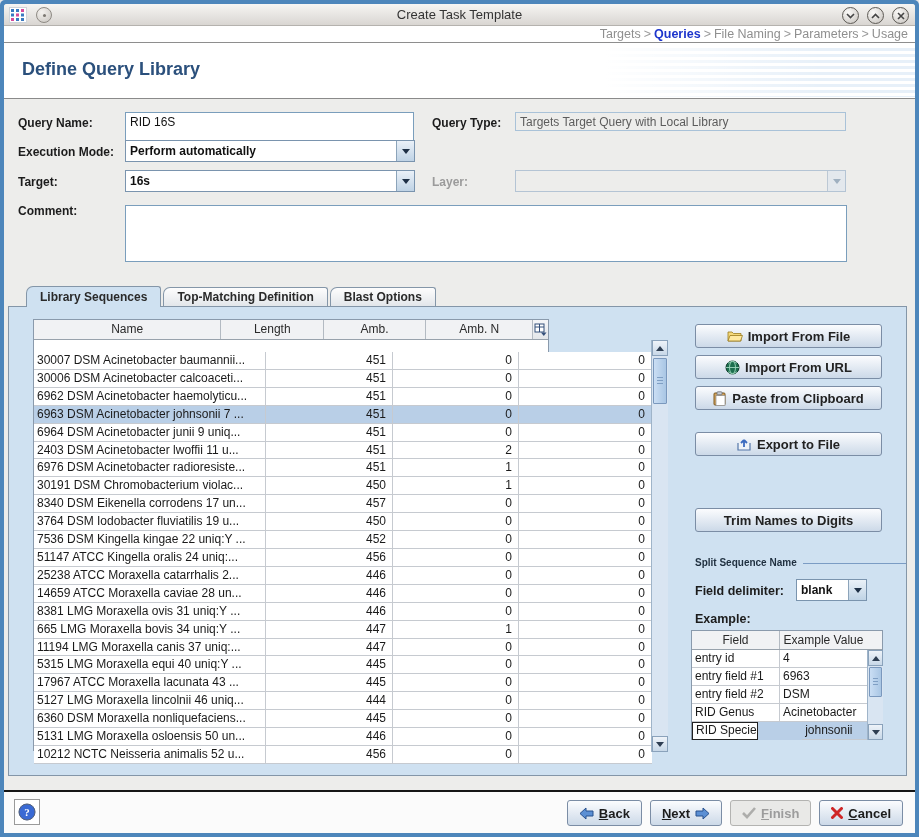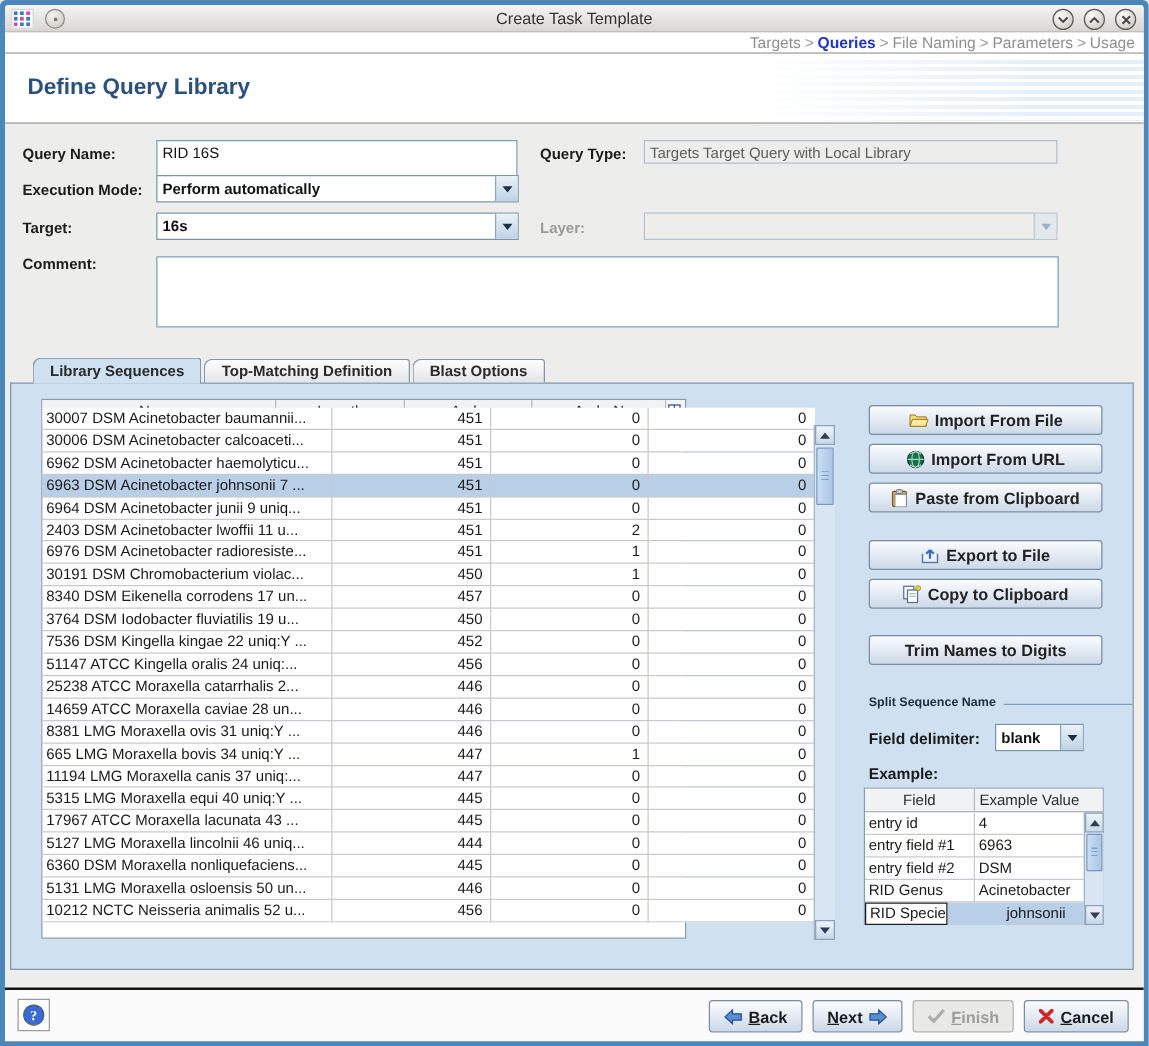--- a/index.html
+++ b/index.html
@@ -54,21 +54,21 @@
     background:linear-gradient(#fdfdfd,#e2e6ea); border:1px solid #8496a8; border-bottom:none;
     border-radius:7px 3px 0 0; margin-right:2px; position:relative; }
   .tab.selected { height:21px; line-height:21px; background:#cfe1f1; z-index:4; margin-bottom:-1px; }
 
   .tabpanel { position:absolute; left:4px; top:207px; width:899px; height:470px; background:#cfe1f1; border:1px solid #8496a8; }
 
   
   .seq-table { position:absolute; left:24px; top:12px; width:516px; height:432px; background:#fff; border:1px solid #8a9aac; }
   .seq-header { display:flex; height:20px; background:#f1f2f4; border-bottom:1px solid #98a2ac; }
   .seq-header .hcell { font-size:12px; color:#2a2a2a; text-align:center; line-height:19px; border-right:1px solid #b3bac2; overflow:hidden; }
-  .seq-body { position:absolute; left:0; top:6px; width:618px; height:412px; overflow:hidden; }
+  .seq-body { position:absolute; left:0; top:32px; width:618px; height:412px; overflow:hidden; }
   .seq-row { display:flex; height:17.913px; background:#fff; }
   .seq-row.selected { background:#b9cfe7; }
   .seq-row .cell { font-size:12px; color:#1a1a1a; border-right:1px solid #c6cad0; border-bottom:1px solid #c6cad0; line-height:16.5px; white-space:nowrap; overflow:hidden; }
   .c-name  { width:232px; padding-left:3px; }
   .c-len   { width:127px; text-align:right; padding-right:6px; }
   .c-amb   { width:126px; text-align:right; padding-right:6px; }
   .c-ambn  { width:133px; text-align:right; padding-right:7px; border-right:none !important; }
   .hc-name { width:232px; } .hc-len { width:127px; } .hc-amb { width:126px; } .hc-ambn { width:133px; }
   .hc-corner { width:18px; border-right:none !important; background:linear-gradient(#f5f6f8,#e4e7ea); display:flex; align-items:center; justify-content:center; }
 
@@ -405,30 +405,20 @@
           </svg>
           <span>Paste from Clipboard</span>
         </div>
         <div class="side-btn" style="top:125px;">
           <svg width="15" height="14" viewBox="0 0 15 14">
             <path d="M1,6 L1,13 L13,13 L13,6" fill="#eef3f8" stroke="#5577aa" stroke-width="1.2"></path>
             <path d="M7,10 L7,3 M7,3 L4,6 M7,3 L10,6" fill="none" stroke="#3b6bbf" stroke-width="1.8"></path>
           </svg>
           <span>Export to File</span>
         </div>
-        <div class="side-btn" style="top:156px;">
-          <svg width="15" height="15" viewBox="0 0 15 15">
-            <rect x="1" y="1" width="8" height="10" fill="#fff" stroke="#5a6f8a"></rect>
-            <rect x="4" y="4" width="8" height="10" fill="#fff" stroke="#5a6f8a"></rect>
-            <line x1="5.5" y1="7" x2="10.5" y2="7" stroke="#8aa" stroke-width="0.8"></line>
-            <line x1="5.5" y1="9" x2="10.5" y2="9" stroke="#8aa" stroke-width="0.8"></line>
-            <circle cx="12.5" cy="2.5" r="2" fill="#f2c94c" stroke="#9a7b1e" stroke-width="0.6"></circle>
-          </svg>
-          <span>Copy to Clipboard</span>
-        </div>
         <div class="side-btn" style="top:201px;">
           <span>Trim Names to Digits</span>
         </div>
 
         <div class="split-title-row">
           <span class="split-title">Split Sequence Name</span>
           <span class="split-rule"></span>
         </div>
 
         <div class="flabel" style="left:686px; top:277px; font-size:12.5px;">Field delimiter:</div>

